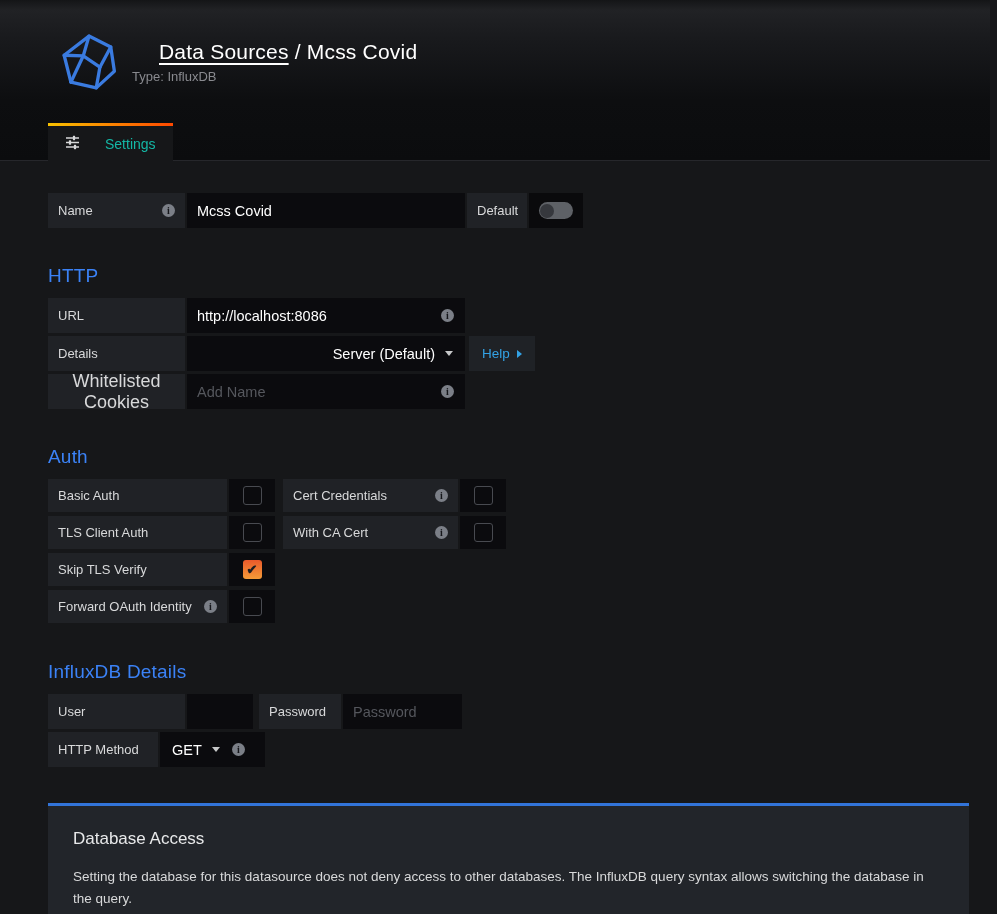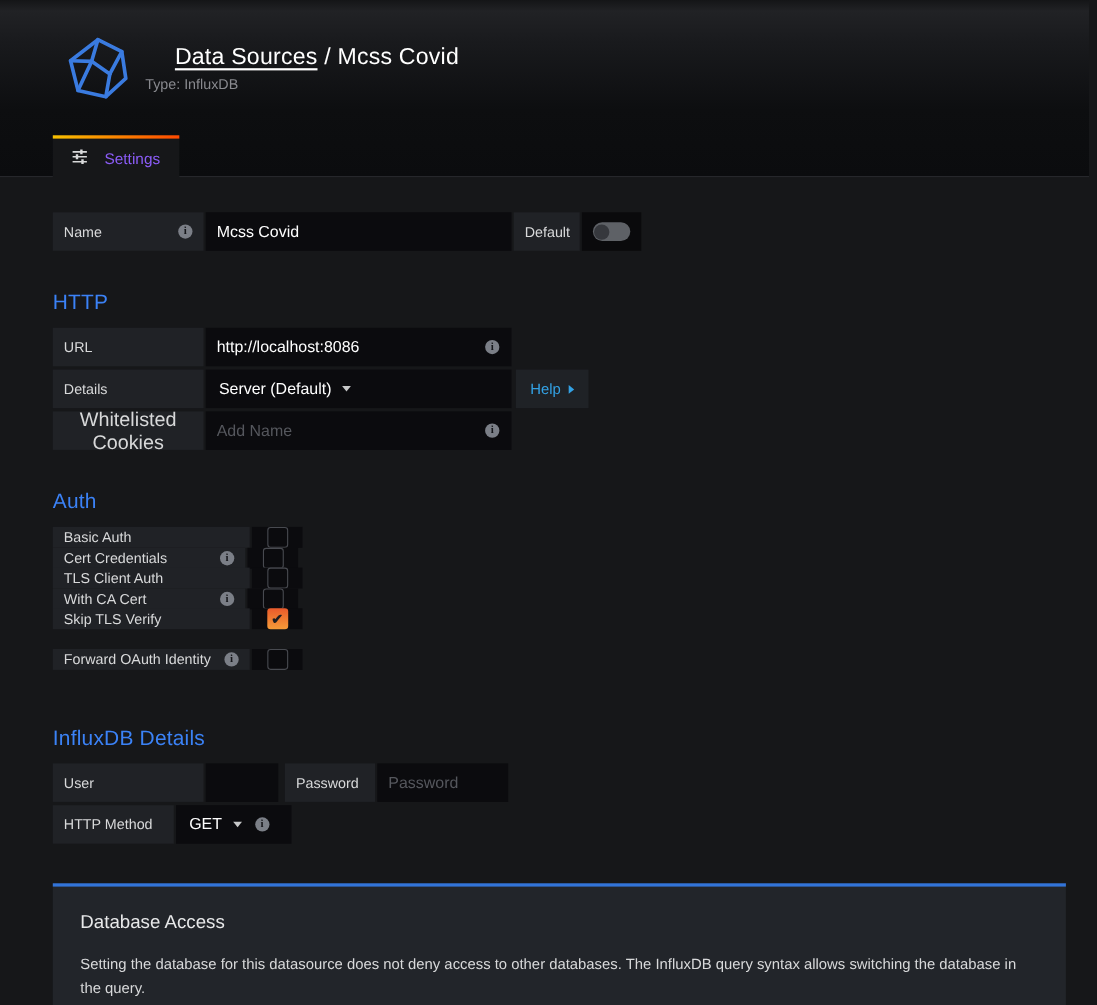--- a/index.html
+++ b/index.html
@@ -22,25 +22,25 @@
   .header-inner { display: flex; align-items: center; padding: 33px 0 0 60px; }
   .logo-wrap { width: 58px; height: 58px; margin-right: 14px; flex: none; }
   .title-block { display: flex; flex-direction: column; }
   .page-title { font-size: 21px; color: #ffffff; font-weight: 400; letter-spacing: .2px; margin-left: 27px; }
   .page-title .crumb-link { text-decoration: underline; text-underline-offset: 4px; cursor: pointer; }
   .page-subtitle { font-size: 13px; color: #898a8f; margin-top: 5px; }
 
   .tab-row { position: absolute; left: 48px; bottom: -1px; display: flex; }
   .tab {
     height: 38px; padding: 0 17px;
-    display: flex; align-items: center; gap: 15px;
+    display: flex; align-items: center; gap: 25px;
     background: #161719;
     border-top: 3px solid;
     border-image: linear-gradient(90deg, #f8c200, #ff4800) 1;
-    font-size: 14px; color: #8b5cf6; cursor: pointer;
+    font-size: 14px; color: #14b8a6; cursor: pointer;
   }
 
   
   .content { position: absolute; top: 162px; left: 0; padding: 31px 0 0 48px; width: 949px; }
 
   .gf-row { display: flex; height: 35px; margin-bottom: 3px; }
   .gf-label {
     background: #202226; color: #d8d9da;
     font-size: 13px; font-weight: 500;
     display: flex; align-items: center; justify-content: space-between;
@@ -66,21 +66,21 @@
   .info-icon {
     width: 13px; height: 13px; border-radius: 50%;
     background: #7b7f87; color: #15161a;
     font-family: "Liberation Serif", serif; font-weight: bold; font-size: 10px;
     display: inline-flex; align-items: center; justify-content: center;
     flex: none; line-height: 1;
   }
 
   .gf-select {
     background: #0b0b0e; display: flex; align-items: center;
-    justify-content: flex-start; padding: 0 12px;
+    justify-content: flex-end; padding: 0 12px;
     color: #fff; font-size: 14.5px; cursor: pointer; flex: none;
   }
   .caret-down {
     width: 0; height: 0;
     border-left: 4.5px solid transparent; border-right: 4.5px solid transparent;
     border-top: 5px solid #c7c8c9; margin-left: 10px;
   }
 
   .help-btn {
     margin-left: 4px; background: #1f2226; color: #33a2e5;
@@ -90,21 +90,21 @@
   }
   .tri-right {
     width: 0; height: 0;
     border-top: 4px solid transparent; border-bottom: 4px solid transparent;
     border-left: 5px solid #33a2e5;
   }
 
   h2.section-title { font-size: 19px; font-weight: 500; color: #3b82f6; margin: 37px 0 11px 0; letter-spacing: .2px; }
 
   
-  .check-row { display: flex; height: 33px; margin-bottom: 4px; flex-direction: column; }
+  .check-row { display: flex; height: 33px; margin-bottom: 4px; }
   .check-pair { display: flex; margin-right: 8px; }
   .check-cell {
     width: 46px; background: #0b0b0e;
     display: flex; align-items: center; justify-content: center; flex: none;
   }
   .checkbox {
     width: 19px; height: 19px; border: 1.5px solid #484a50;
     border-radius: 3px; background: transparent; cursor: pointer;
     display: flex; align-items: center; justify-content: center;
   }

